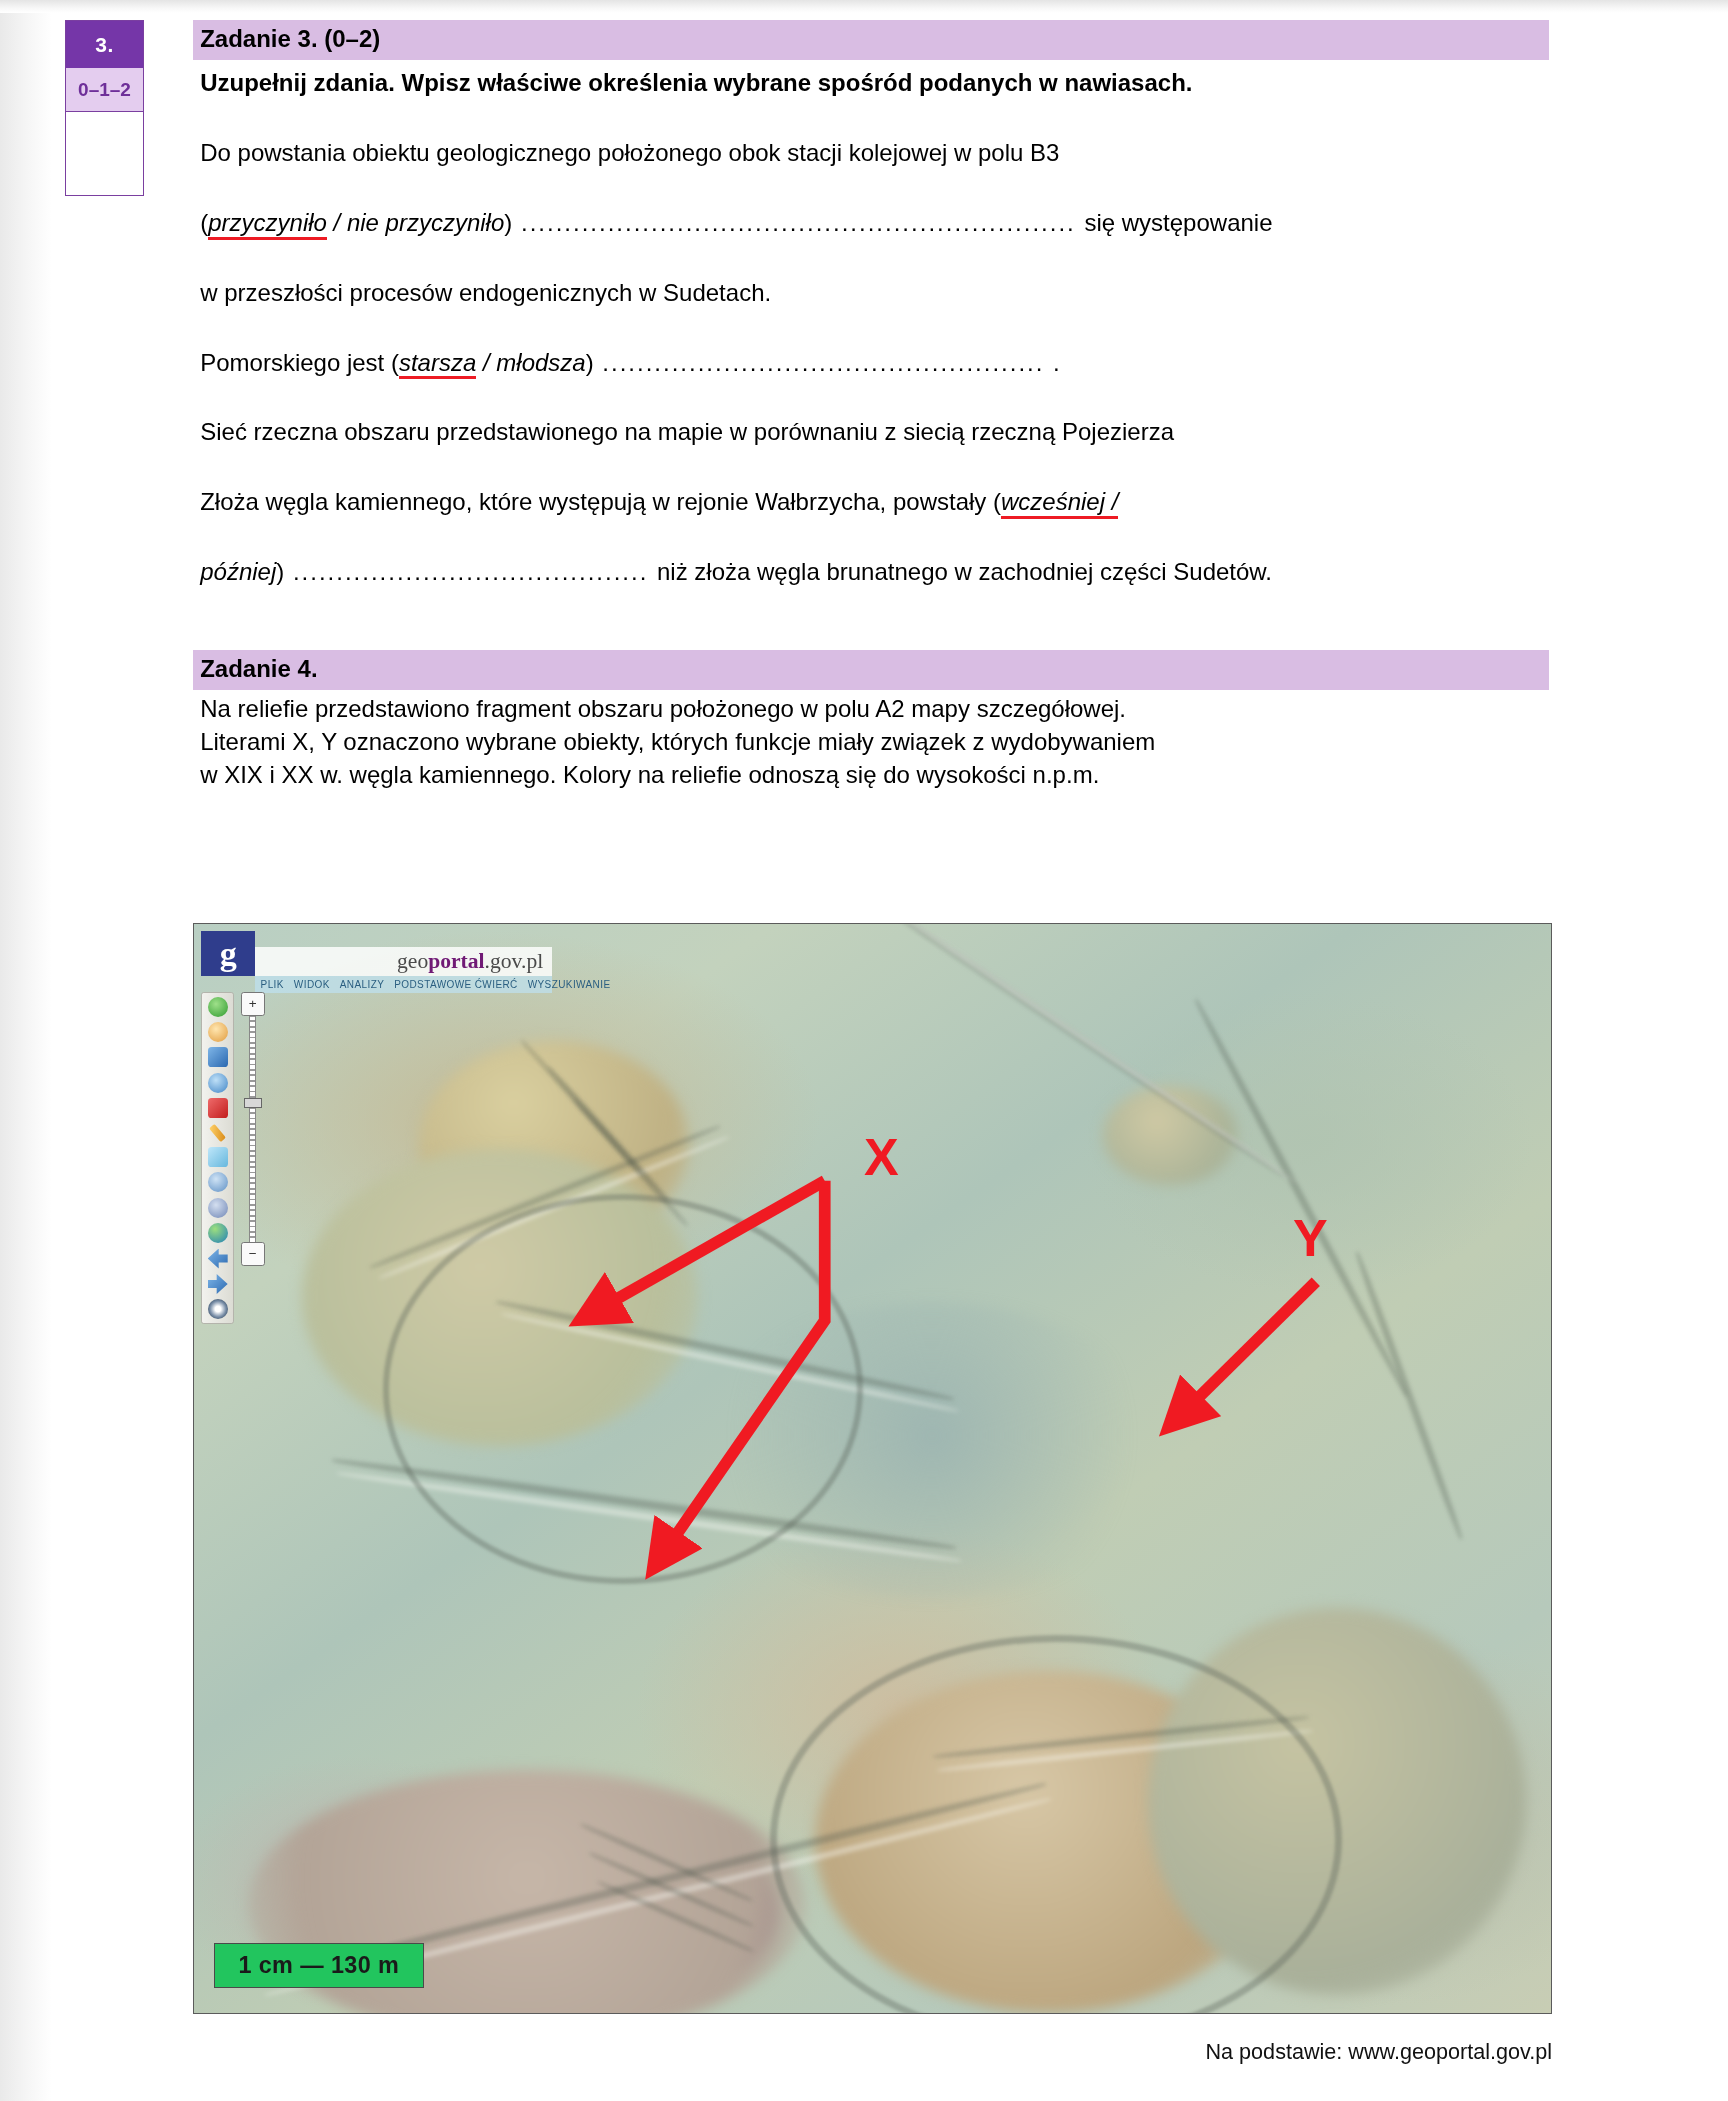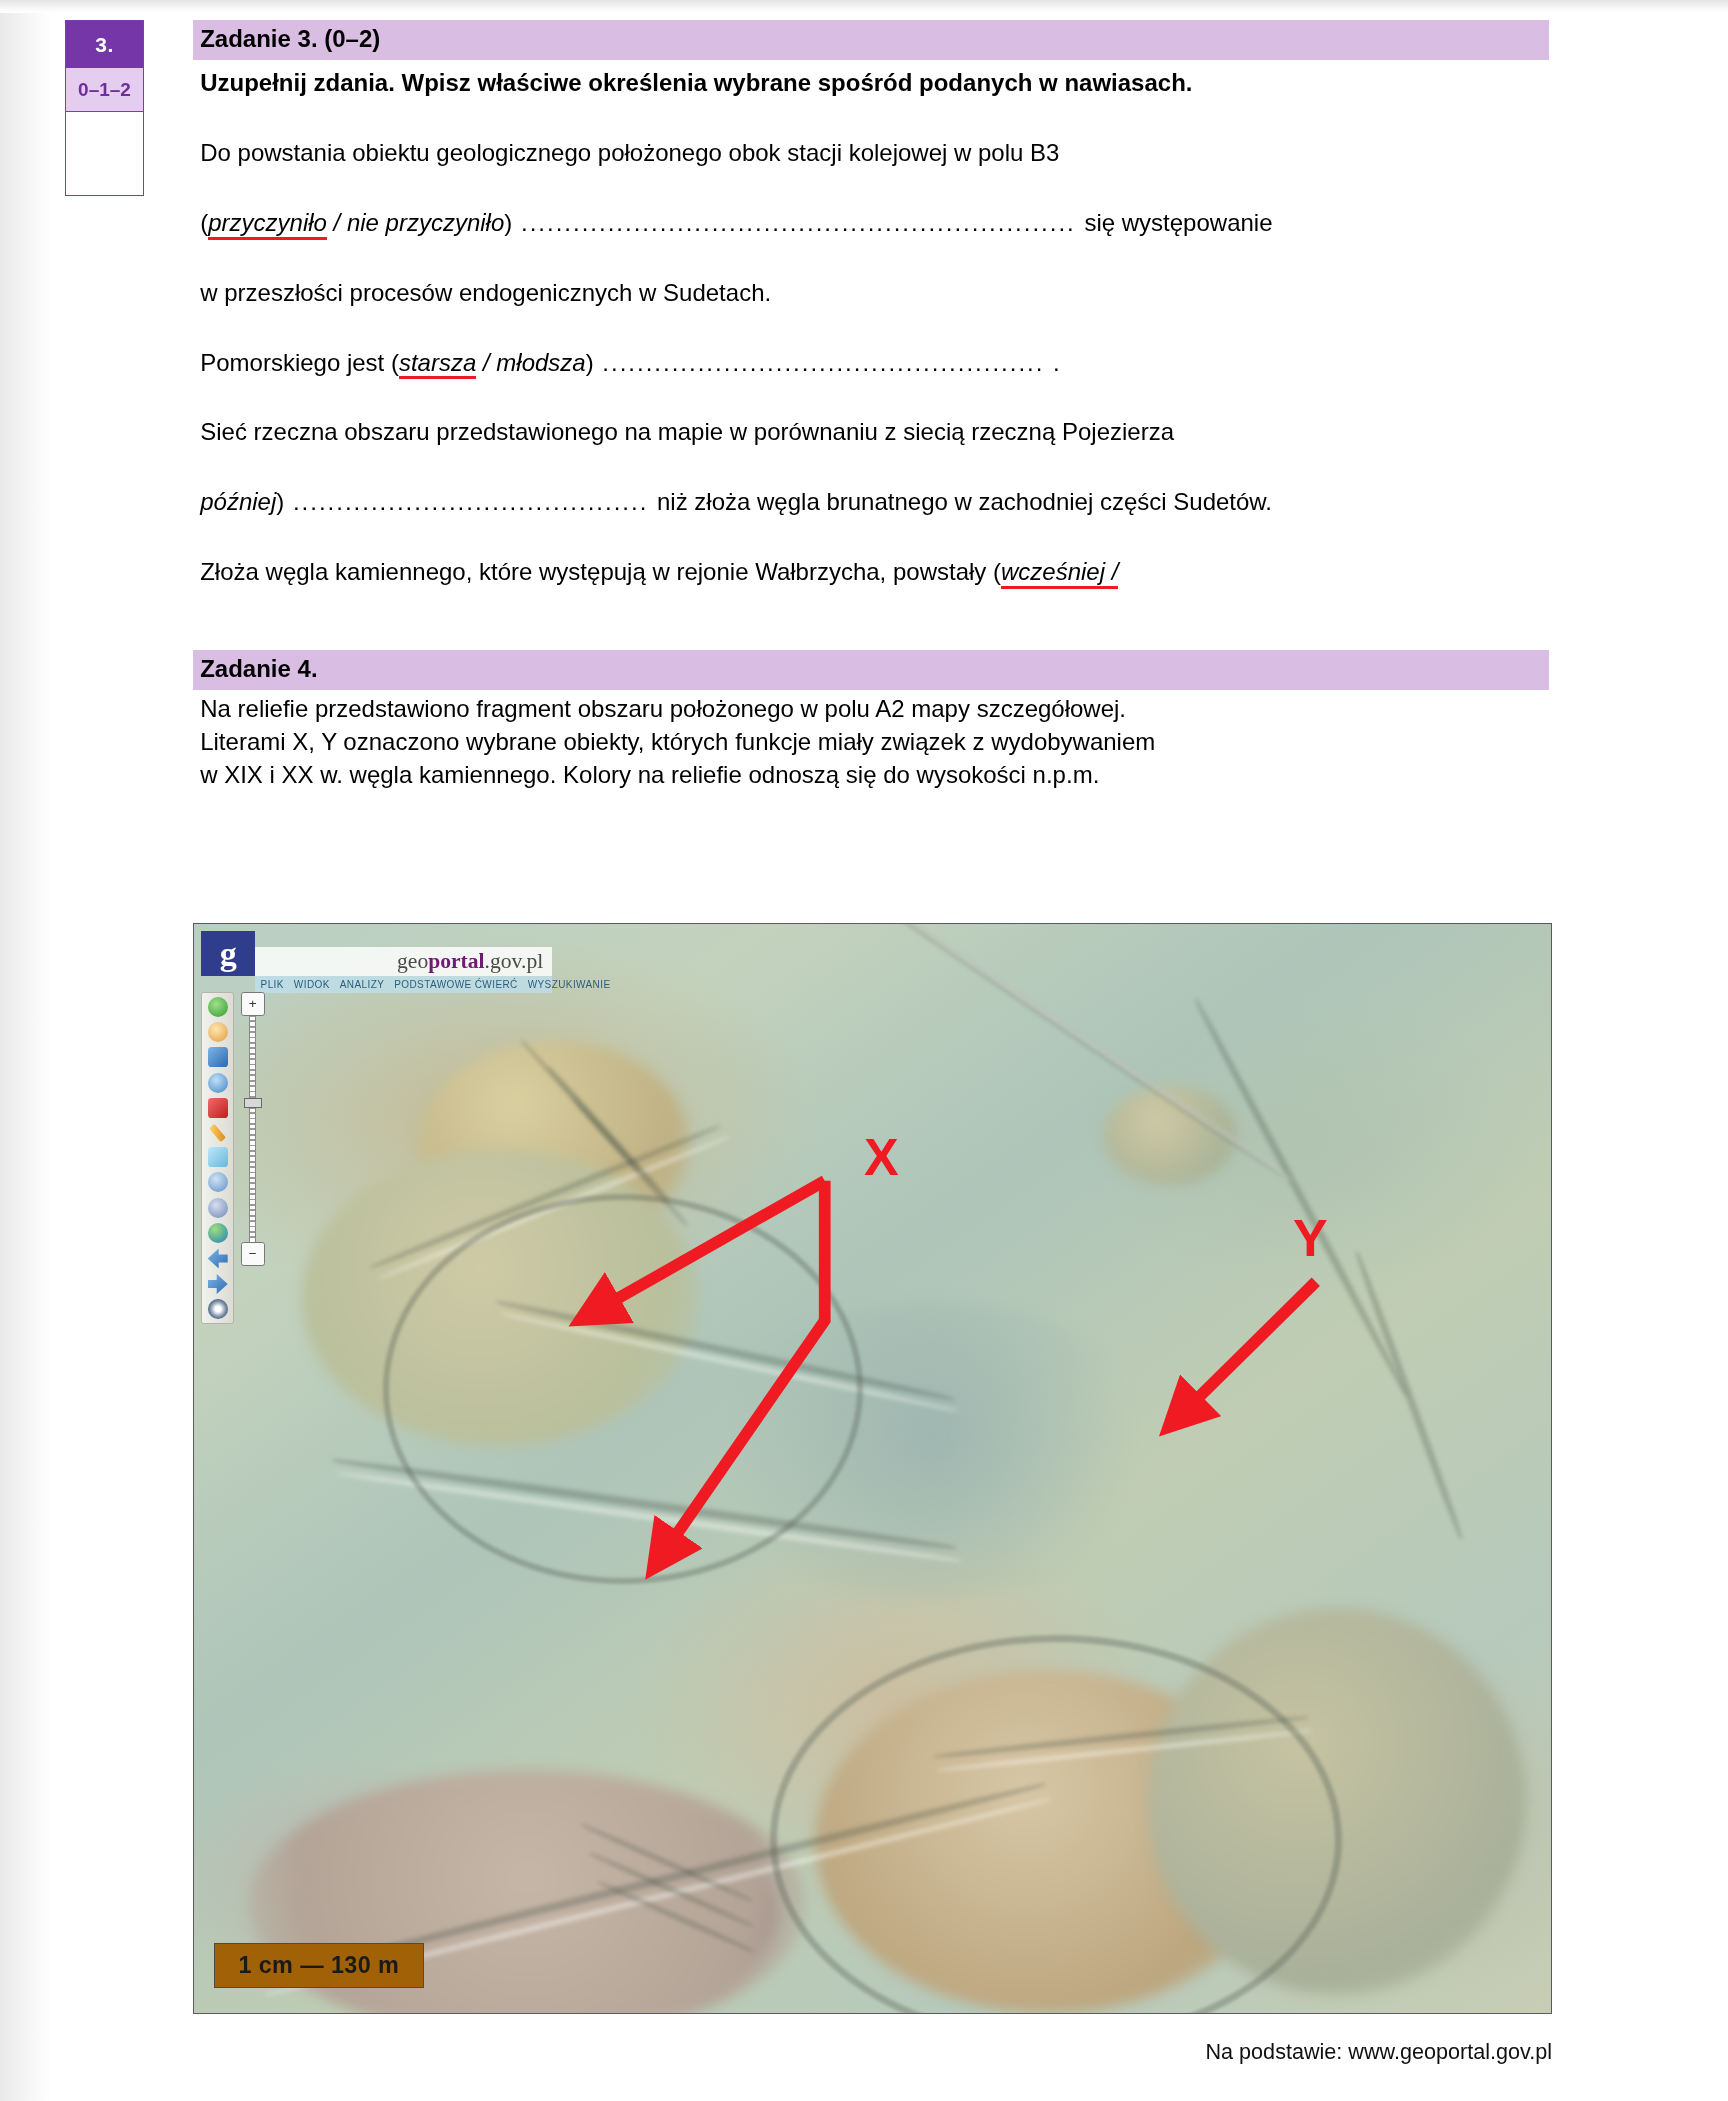--- a/index.html
+++ b/index.html
@@ -62,21 +62,21 @@
        radial-gradient(ellipse 360px 270px at 88% 82%, rgba(186,188,168,.8), rgba(186,188,168,0) 70%),
        radial-gradient(ellipse 270px 180px at 12% 88%, rgba(190,180,175,.9), rgba(190,180,175,0) 70%),
        linear-gradient(145deg,#b9cfc3 0%,#c3d2bd 20%,#aec5b9 40%,#c0cdb4 60%,#b6c9bb 80%,#c8cdb4 100%);
   }
   .relief-hill{position:absolute;border-radius:50%;filter:blur(6.3px);}
 
   
   .streak{position:absolute;background:rgba(70,80,70,.30);filter:blur(2px);border-radius:40%;}
   .streak.light{background:rgba(255,255,250,.40);}
 
-  .scale-bar{position:absolute;left:20px;bottom:25px;background:#a16207;
+  .scale-bar{position:absolute;left:20px;bottom:25px;background:#22c55e;
      border:1.8px solid #4a4a4a;padding:8px 23.4px;font-size:23.4px;font-weight:bold;
      color:#1a1a1a;letter-spacing:0.4px;}
 
   
   .gp{position:absolute;left:7.2px;top:7.2px;width:351px;}
   .gp-head{display:flex;height:45px;}
   .gp-logo{width:54px;background:#2f3d8c;display:flex;align-items:center;
      justify-content:center;color:#fff;font-size:34px;font-family:"Liberation Serif",serif;
      font-weight:bold;line-height:1;}
   .gp-title{flex:1;background:rgba(255,255,255,.82);display:flex;align-items:center;
@@ -149,25 +149,25 @@
 
     <div class="para">
       <span>Pomorskiego jest </span><span>(</span><span class="it red-u">starsza</span><span class="it"> / </span><span class="it">młodsza</span><span>)</span><span class="dots"> ................................................... .</span>
     </div>
 
     <div class="para">
       <span>Sieć rzeczna obszaru przedstawionego na mapie w porównaniu z siecią rzeczną Pojezierza</span>
     </div>
 
     <div class="para">
+      <span>Złoża węgla kamiennego, które występują w rejonie Wałbrzycha, powstały </span><span>(</span><span class="it red-u">wcześniej /</span>
+    </div>
+
+    <div class="para">
       <span class="it">później</span><span>)</span><span class="dots"> ......................................... </span><span>niż złoża węgla brunatnego w zachodniej części Sudetów.</span>
-    </div>
-
-    <div class="para">
-      <span>Złoża węgla kamiennego, które występują w rejonie Wałbrzycha, powstały </span><span>(</span><span class="it red-u">wcześniej /</span>
     </div>
 
     <div class="task-band band4">
       <div class="t">Zadanie 4.</div>
     </div>
 
     <div class="body4">
       <div>Na reliefie przedstawiono fragment obszaru położonego w polu A2 mapy szczegółowej.</div>
       <div>Literami X, Y oznaczono wybrane obiekty, których funkcje miały związek z wydobywaniem</div>
       <div>w XIX i XX w. węgla kamiennego. Kolory na reliefie odnoszą się do wysokości n.p.m.</div>

